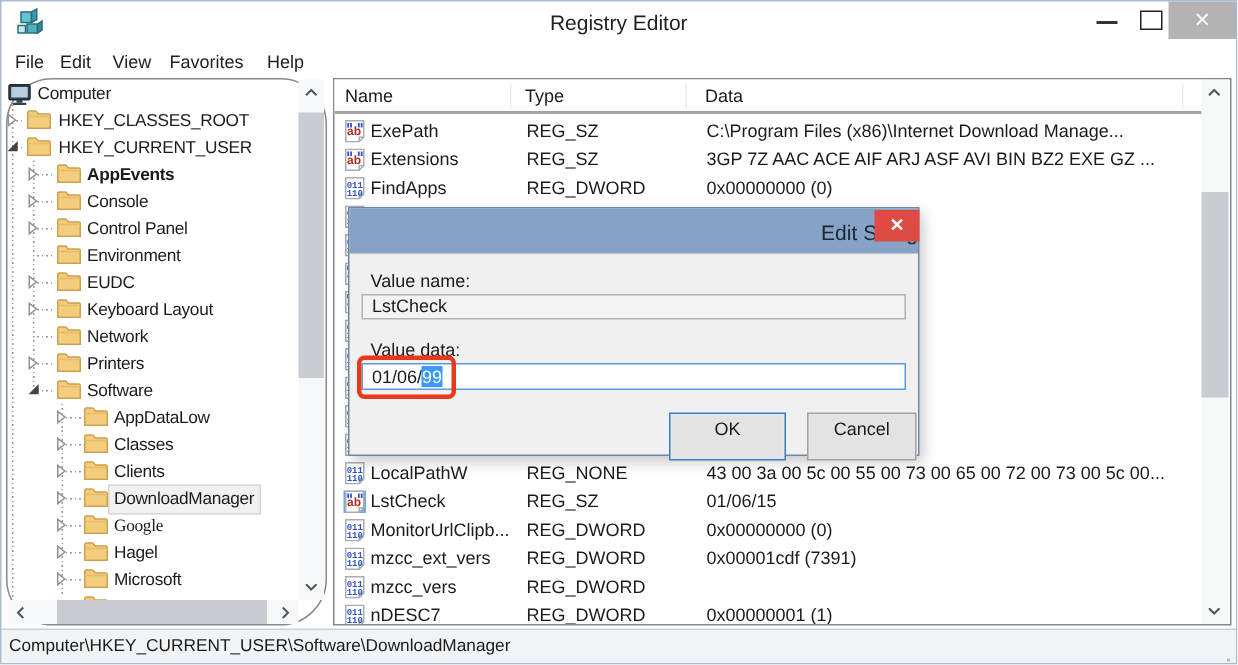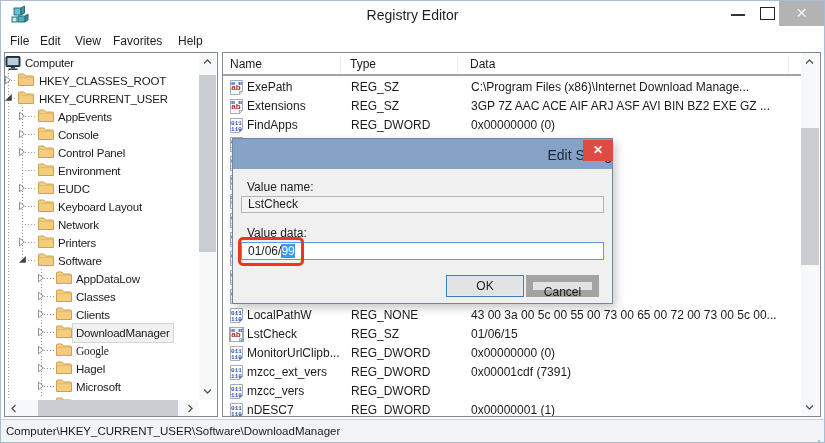--- a/index.html
+++ b/index.html
@@ -11,21 +11,21 @@
 #app-icon { position:absolute; left:10px; top:5px; width:20px; height:20px; }
 #win-title { position:absolute; left:0; top:7px; width:100%; text-align:center; font-size:14px; color:#1f1f1f; }
 #btn-min { position:absolute; left:731px; top:14px; width:14px; height:2px; background:#333; }
 #btn-max { position:absolute; left:760px; top:7px; width:15px; height:13px; border:1px solid #222; background:#fff; }
 #btn-close { position:absolute; left:779px; top:1px; width:45px; height:25px; background:#b3b3b3; color:#f7f7f7; font-size:14px; text-align:center; line-height:24px; }
 
 #menubar { position:absolute; left:0; top:30px; width:100%; height:22px; background:#fff; }
 .menu-item { position:absolute; top:4px; font-size:12px; color:#202020; }
 
 .pane { position:absolute; top:52px; height:365px; border:1px solid #828790; background:#fff; }
-#tree-pane { left:4px; width:214px; }
+#tree-pane { left:4px; width:214px;border-radius:31px; }
 #list-pane { left:222px; width:599px; }
 #tree-content { position:absolute; left:0; top:0; width:195px; height:347px; overflow:hidden; }
 .tree-row { position:absolute; left:0; width:195px; height:18px; }
 .stub { position:absolute; top:9px; height:1px; background-image:repeating-linear-gradient(to right,#9a9a9a 0 1px,transparent 1px 3px); }
 .vline { position:absolute; width:1px; background-image:repeating-linear-gradient(to bottom,#9a9a9a 0 1px,transparent 1px 3px); }
 .exp { position:absolute; top:4px; width:10px; height:10px; }
 .exp svg { display:block; }
 .ticon { position:absolute; top:2px; width:16px; height:14px; }
 .ticon svg { display:block; }
 .tlabel { position:absolute; top:0; font-size:11.5px; letter-spacing:-0.2px; line-height:16px; white-space:nowrap; padding:1px 3px; border:1px solid transparent; }
@@ -56,23 +56,23 @@
 #dialog { position:absolute; left:232px; top:138px; width:381px; height:166px; background:#f0f0f0; border:1px solid #6e88a2; box-shadow:3px 4px 9px rgba(0,0,0,0.22); z-index:20; }
 #dlg-titlebar { position:absolute; left:0; top:0; width:100%; height:30px; background:#86a2c6; }
 #dlg-title { position:absolute; left:0; top:8px; width:100%; text-align:right; font-size:14px; color:#1c2634; }
 #dlg-close { position:absolute; left:350px; top:1px; width:30px; height:21px; background:#dd4b42; color:#fff; font-size:12px; font-weight:bold; text-align:center; line-height:20px; }
 .dlg-label { position:absolute; left:14px; font-size:12px; color:#1b1b1b; }
 .dlg-input { position:absolute; left:8px; width:363px; font-size:12px; padding-left:6px; white-space:nowrap; }
 #name-box { top:57px; height:17px; line-height:15px; background:#f3f3f3; border:1px solid #b3b3b3; }
 #data-box { top:103px; height:18px; line-height:16px; background:#fff; border:1px solid #5e9ad9; }
 .seltext { background:#3a99fc; color:#fff; }
 #annotation { position:absolute; left:5px; top:98px; width:66px; height:29px; border:3px solid #e8391b; border-radius:5px; z-index:5; }
-.btn { position:absolute; top:136px; height:22px; background:#e3e3e3; font-size:12px; font-family:"Liberation Sans",sans-serif; text-align:center; color:#1b1b1b; }
+.btn { position:absolute; top:136px; height:32px; background:#e3e3e3; font-size:12px; font-family:"Liberation Sans",sans-serif; text-align:center; color:#1b1b1b; }
 #ok-btn { left:213px; width:78px; border:1px solid #3f7cbf; box-shadow:inset 0 0 0 1px #dce9f7; }
-#cancel-btn { left:293px; width:73px; border:7px solid #a3a3a3; }
+#cancel-btn { left:305px; width:73px; border:1px solid #a3a3a3; }
 </style>
 </head>
 <body>
 
 <div id="win-border"></div>
 
 <div id="titlebar">
   <span id="app-icon"><svg viewBox="0 0 20 20" width="20" height="20">
         <path d="M4 3 h7 v7 h-7 z" fill="#5fc4d4" stroke="#2a6d77"></path>
         <path d="M11 3 l3.5 -2 v7 l-3.5 2 z" fill="#3a98a8" stroke="#2a6d77"></path>
@@ -146,21 +146,21 @@
           <svg viewBox="0 0 8 10" width="8" height="10">
             <path d="M1.5 1.2 L6.3 5 L1.5 8.8 Z" fill="#fff" stroke="#8f9296"></path>
           </svg>
         </span>
         <span class="ticon" style="left: 33px;">
           <svg viewBox="0 0 16 13" width="16" height="13">
             <path d="M0.5 12.5 L0.5 2 Q0.5 1 1.5 1 L5.5 1 Q6 1 6.3 1.4 L7.5 3 L14.5 3 Q15.5 3 15.5 4 L15.5 12.5 Z" fill="#f3cc7d" stroke="#cda052"></path>
             <path d="M0.5 4.6 L15.5 4.6" stroke="#e7bb68" fill="none"></path>
           </svg>
         </span>
-        <span class="tlabel" style="left: 49px;">AppEvents</span>
+        <span class="tlabel" style="left: 49px; font-weight: bold;">AppEvents</span>
       </div>
       <div class="tree-row" style="top: 72px;">
         <div class="stub" style="left: 17px; width: 14px;"></div>
         <span class="exp" style="left: 13px;">
           <svg viewBox="0 0 8 10" width="8" height="10">
             <path d="M1.5 1.2 L6.3 5 L1.5 8.8 Z" fill="#fff" stroke="#8f9296"></path>
           </svg>
         </span>
         <span class="ticon" style="left: 33px;">
           <svg viewBox="0 0 16 13" width="16" height="13">

